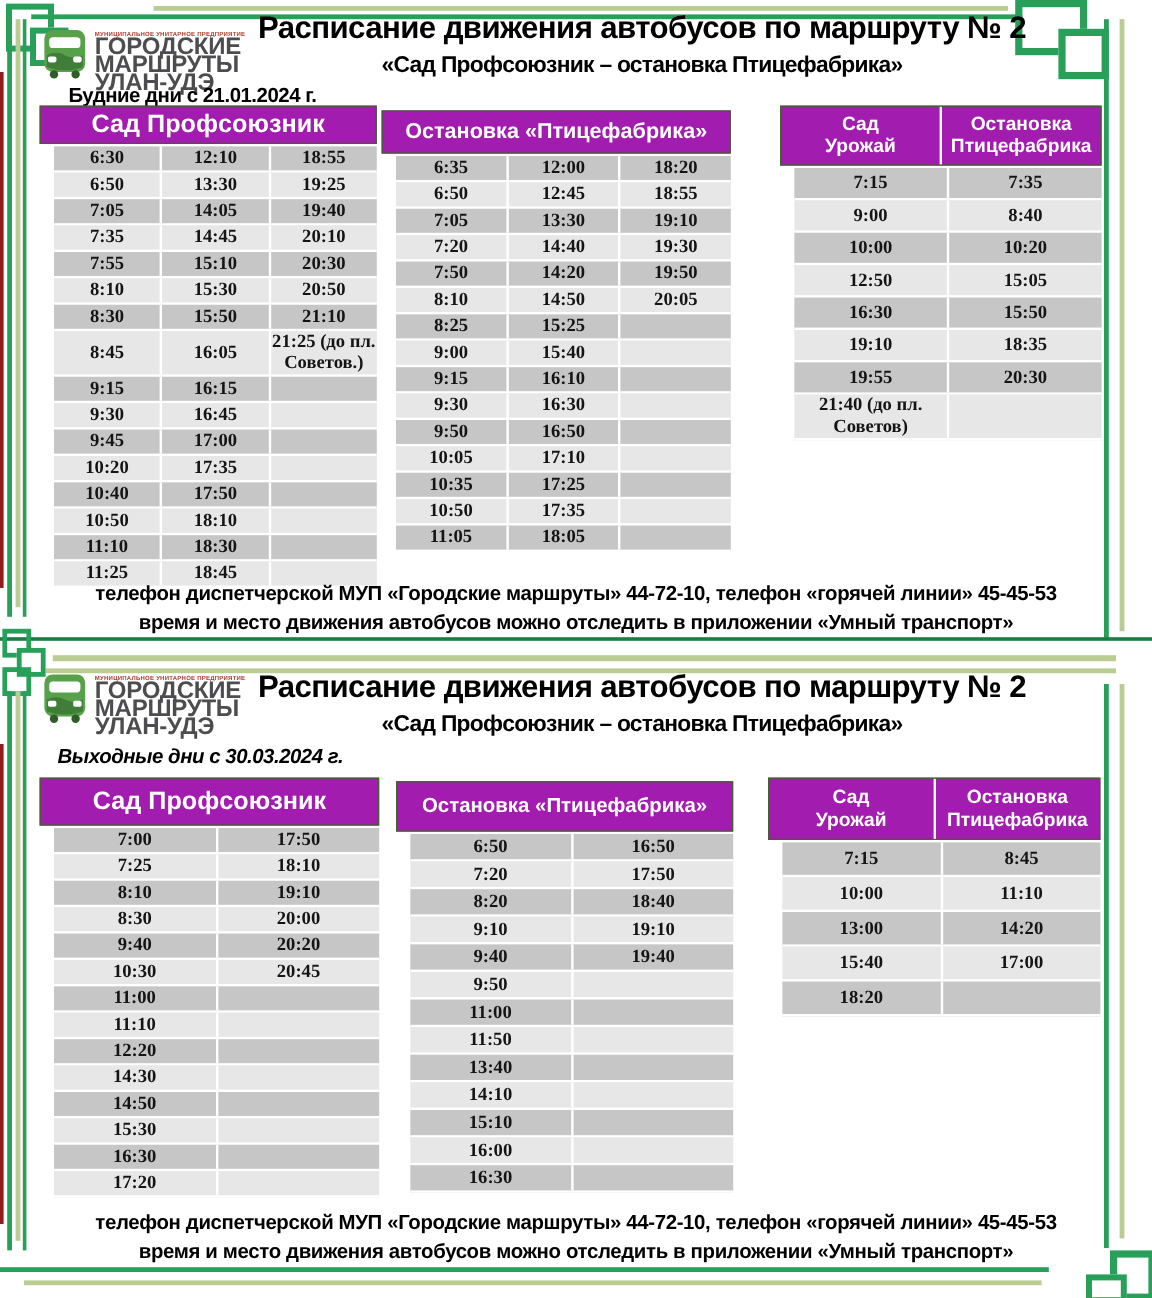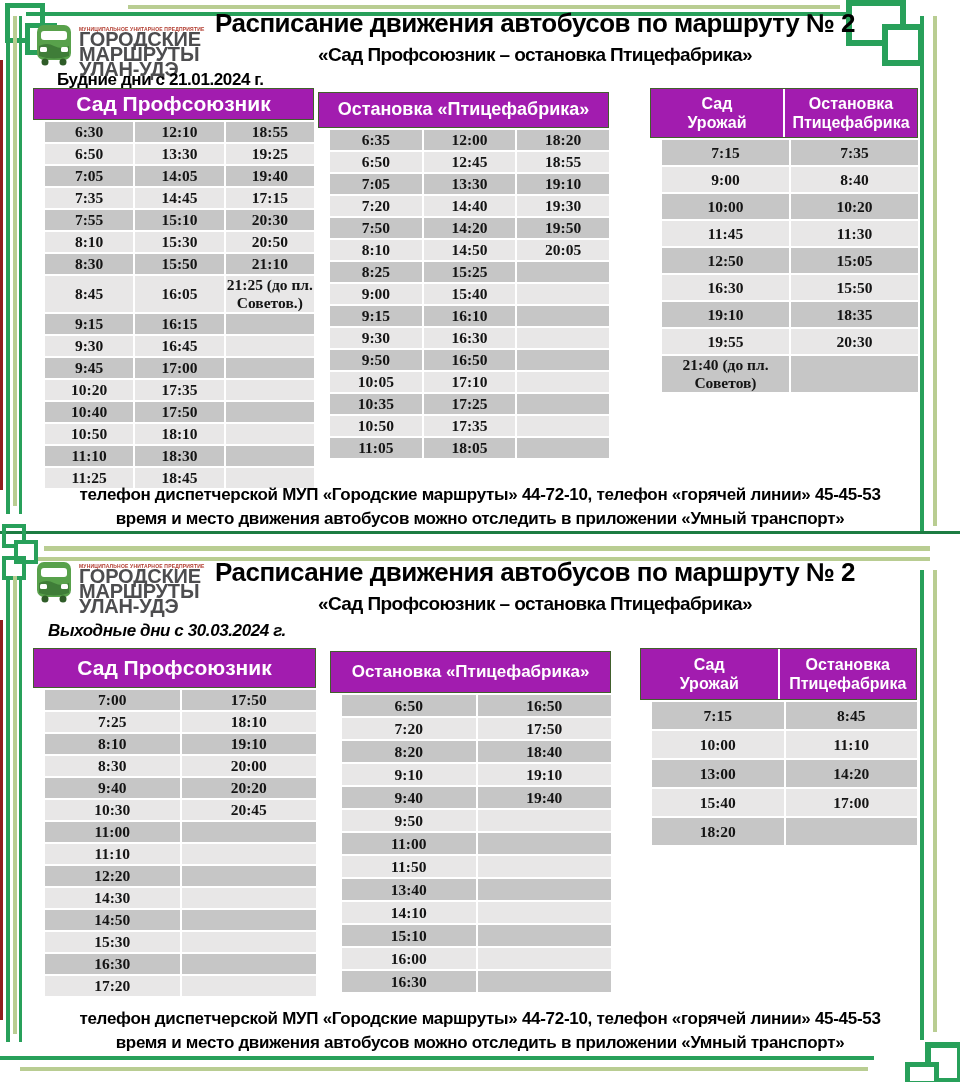--- a/index.html
+++ b/index.html
@@ -143,21 +143,21 @@
           <div class="tcell">19:25</div>
         </div>
         <div class="trow">
           <div class="tcell">7:05</div>
           <div class="tcell">14:05</div>
           <div class="tcell">19:40</div>
         </div>
         <div class="trow">
           <div class="tcell">7:35</div>
           <div class="tcell">14:45</div>
-          <div class="tcell">17:15</div>
+          <div class="tcell">20:10</div>
         </div>
         <div class="trow">
           <div class="tcell">7:55</div>
           <div class="tcell">15:10</div>
           <div class="tcell">20:30</div>
         </div>
         <div class="trow">
           <div class="tcell">8:10</div>
           <div class="tcell">15:30</div>
           <div class="tcell">20:50</div>
@@ -309,24 +309,20 @@
           <div class="tcell">7:15</div>
           <div class="tcell">7:35</div>
         </div>
         <div class="trow">
           <div class="tcell">9:00</div>
           <div class="tcell">8:40</div>
         </div>
         <div class="trow">
           <div class="tcell">10:00</div>
           <div class="tcell">10:20</div>
-        </div>
-        <div class="trow">
-          <div class="tcell">11:45</div>
-          <div class="tcell">11:30</div>
         </div>
         <div class="trow">
           <div class="tcell">12:50</div>
           <div class="tcell">15:05</div>
         </div>
         <div class="trow">
           <div class="tcell">16:30</div>
           <div class="tcell">15:50</div>
         </div>
         <div class="trow">

